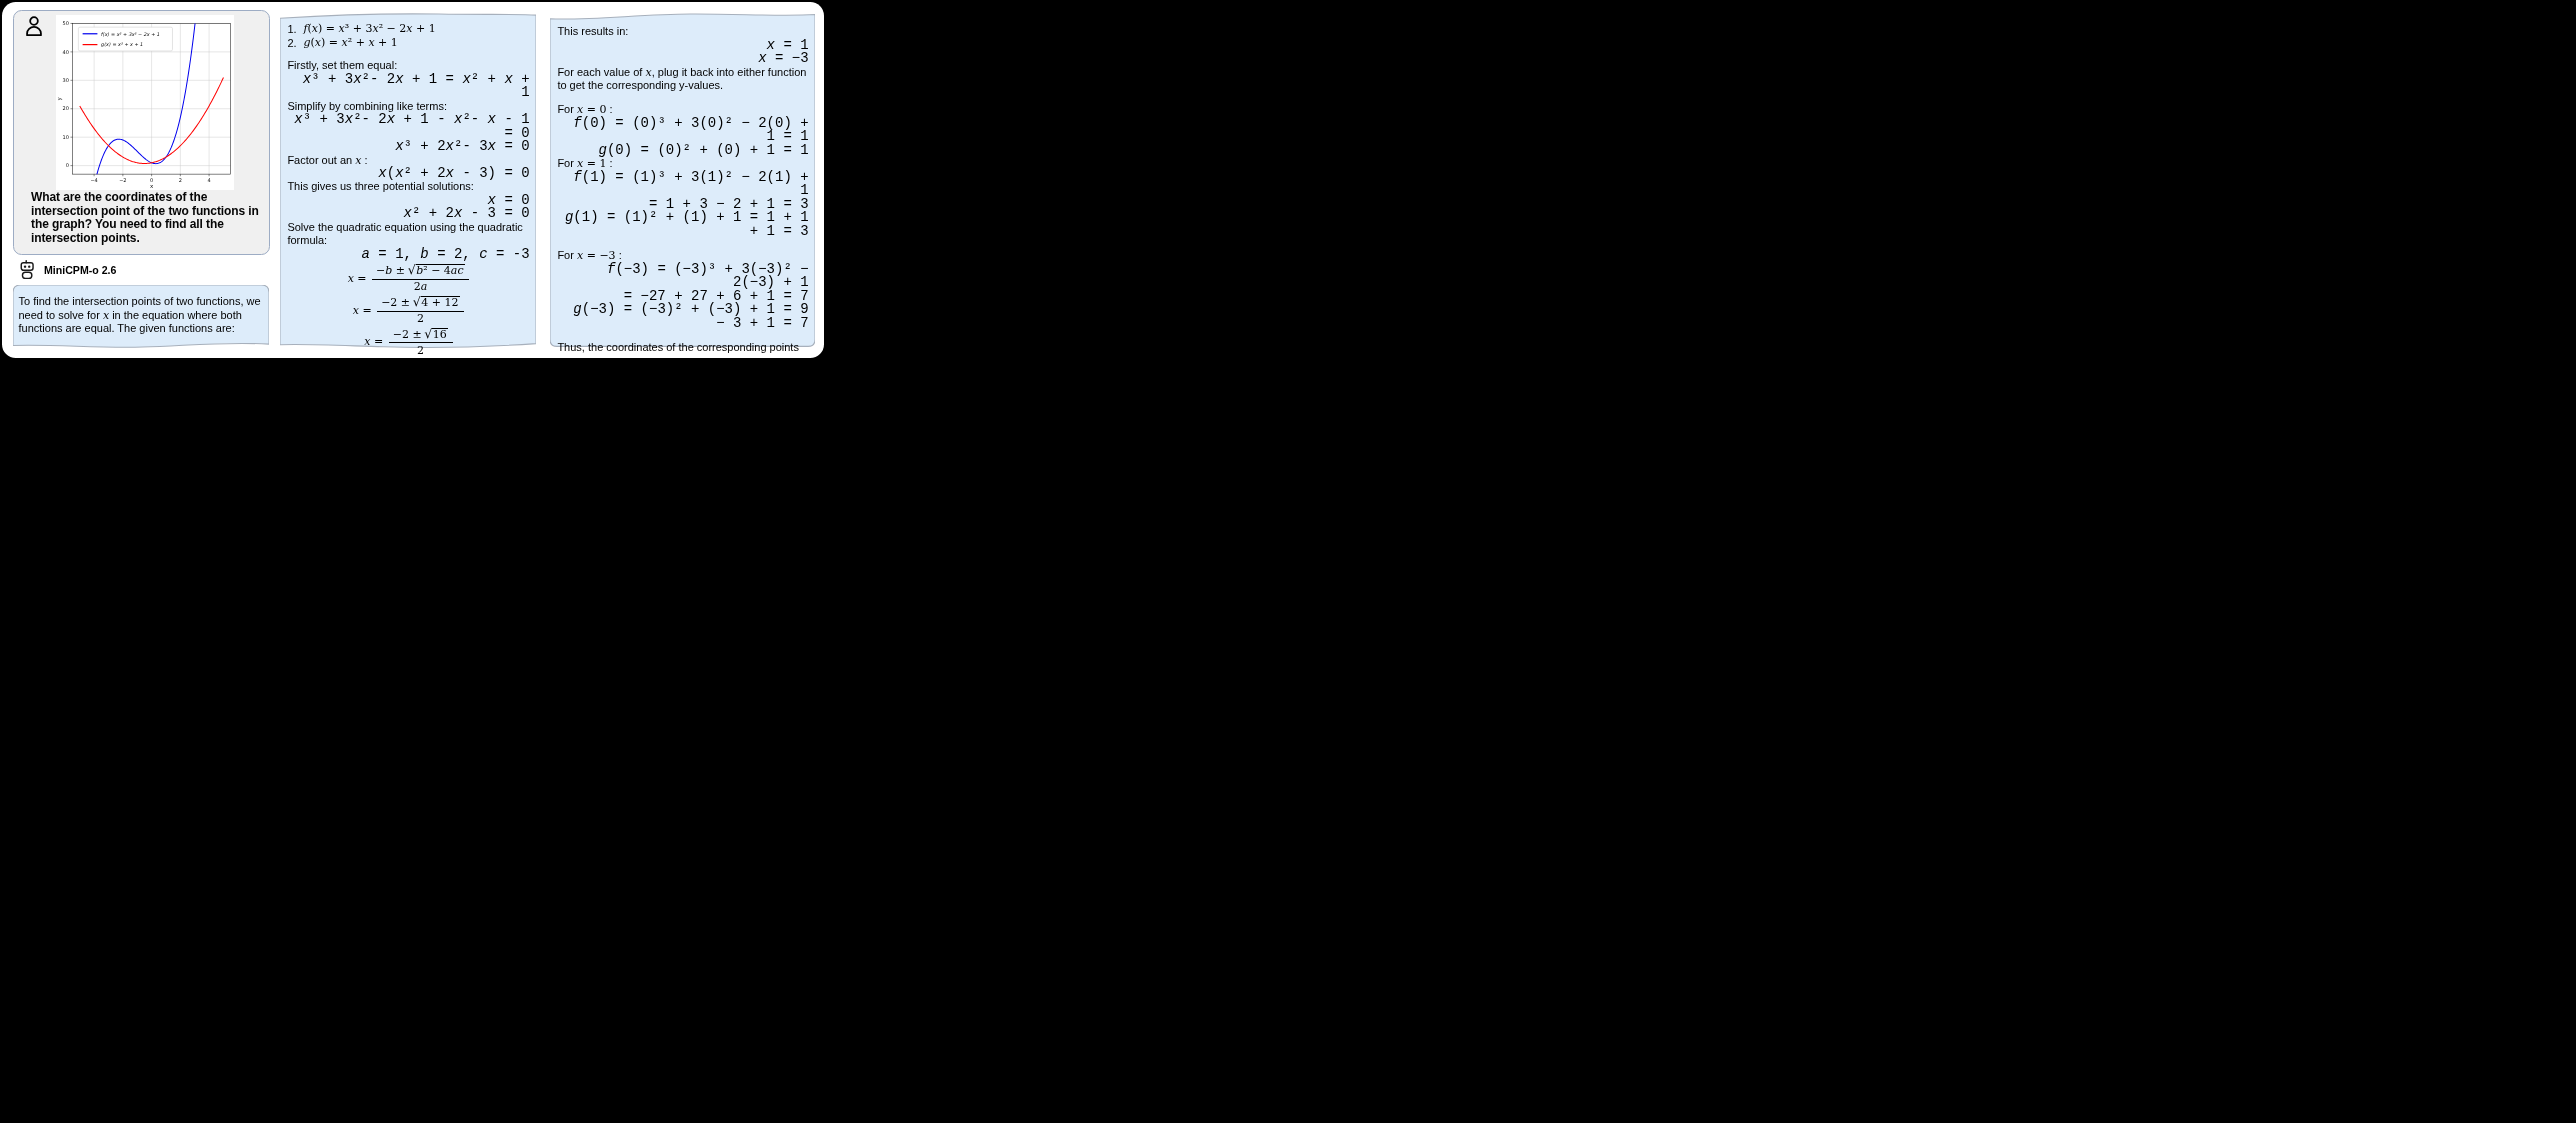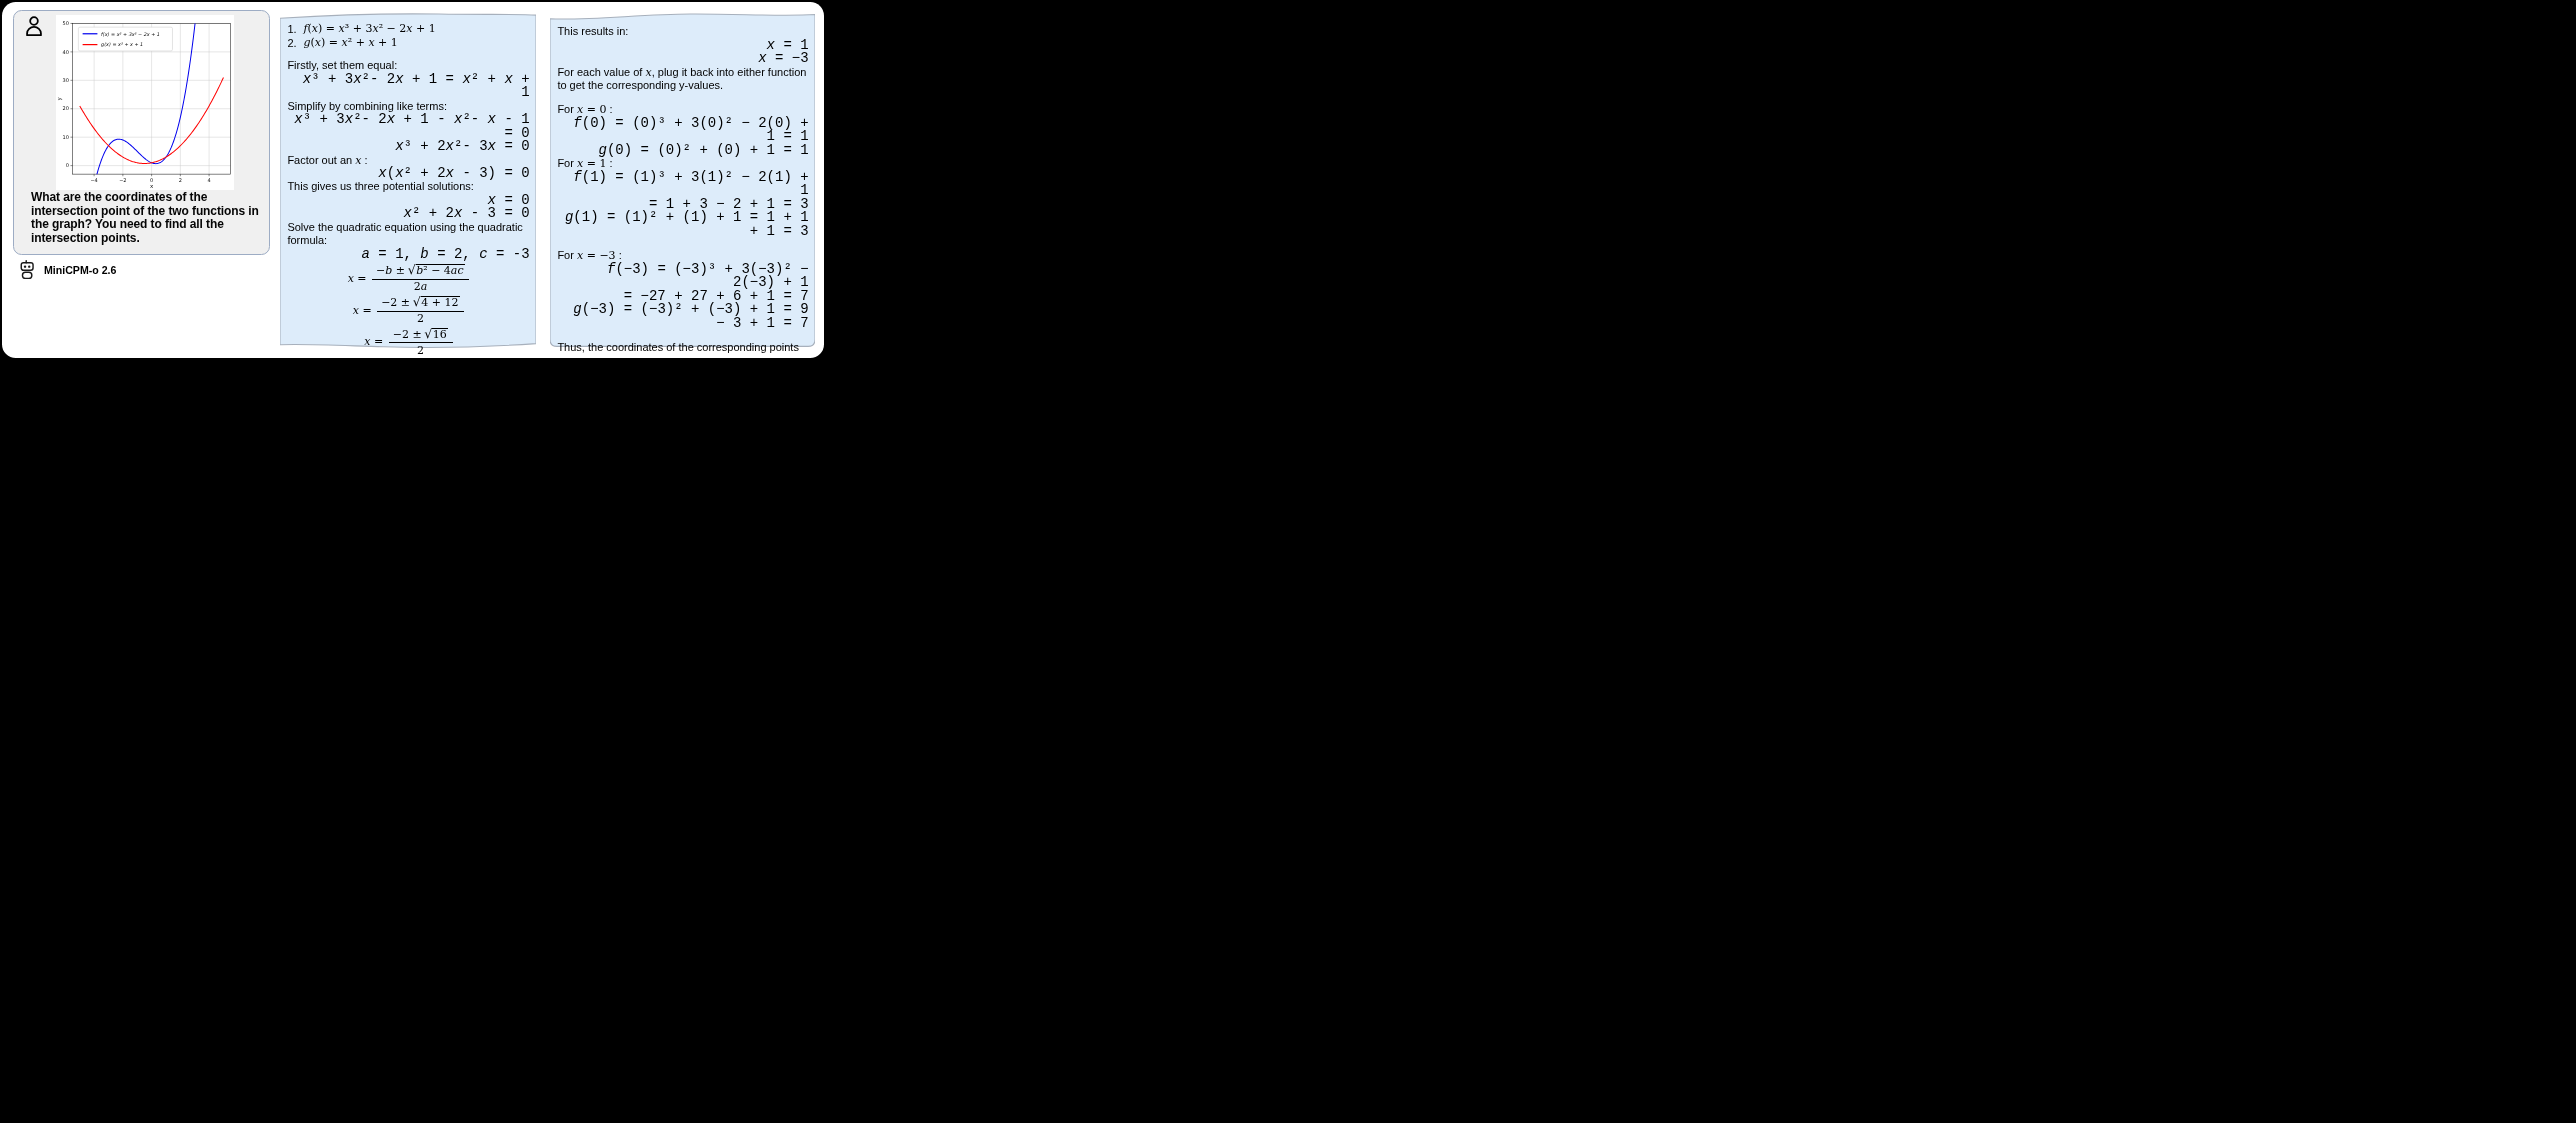--- a/index.html
+++ b/index.html
@@ -116,20 +116,26 @@
 
   <svg class="robot-icon" viewBox="0 0 30 42">
     <line x1="13" y1="1.6" x2="13" y2="6" stroke="#1a1a1a" stroke-width="3" stroke-linecap="round"></line>
     <rect x="2.6" y="5.6" width="24.8" height="16" rx="4.6" fill="none" stroke="#1a1a1a" stroke-width="3"></rect>
     <circle cx="10.6" cy="14" r="2.5" fill="#1a1a1a"></circle>
     <circle cx="19.4" cy="14" r="2.5" fill="#1a1a1a"></circle>
     <rect x="5.2" y="25.6" width="19.6" height="13" rx="6.2" fill="none" stroke="#1a1a1a" stroke-width="3"></rect>
   </svg>
   <div class="model-name">MiniCPM-o 2.6</div>
 
+  <div class="bubble bubble-left">
+    <svg class="shape" viewBox="0 0 484 122" preserveAspectRatio="none">
+      <path d="M 0 14 Q 0 0 14 0 L 470 0 Q 484 0 484 14 L 484 111 C 400 106 330 114 245 116.5 C 160 119 80 111 0 113.5 Z" fill="#ddecfa" stroke="#a7b0bc" stroke-width="2"></path>
+    </svg>
+    <div class="content" id="intro-text">To find the intersection points of two functions, we need to solve for <span class="mx"><i>x</i></span> in the equation where both functions are equal. The given functions are:</div>
+  </div>
 
   <div class="bubble mid-panel">
     <svg class="shape" viewBox="0 0 483 636" preserveAspectRatio="none">
       <path d="M 0 10 C 110 3 220 0.8 300 2 C 380 3.5 450 1.5 483 4 L 483 624 C 395 630 290 633 195 630 C 115 627.5 48 624 0 626 Z" fill="#ddecfa" stroke="#a7b0bc" stroke-width="2"></path>
     </svg>
     <div class="content" id="mid-content">
         <div class="e-line">
           <span class="e-num">1.</span>
           <span class="mx"><i>f</i>(<i>x</i>) = <i>x</i>³ + 3<i>x</i>² − 2<i>x</i> + 1</span>
         </div>

